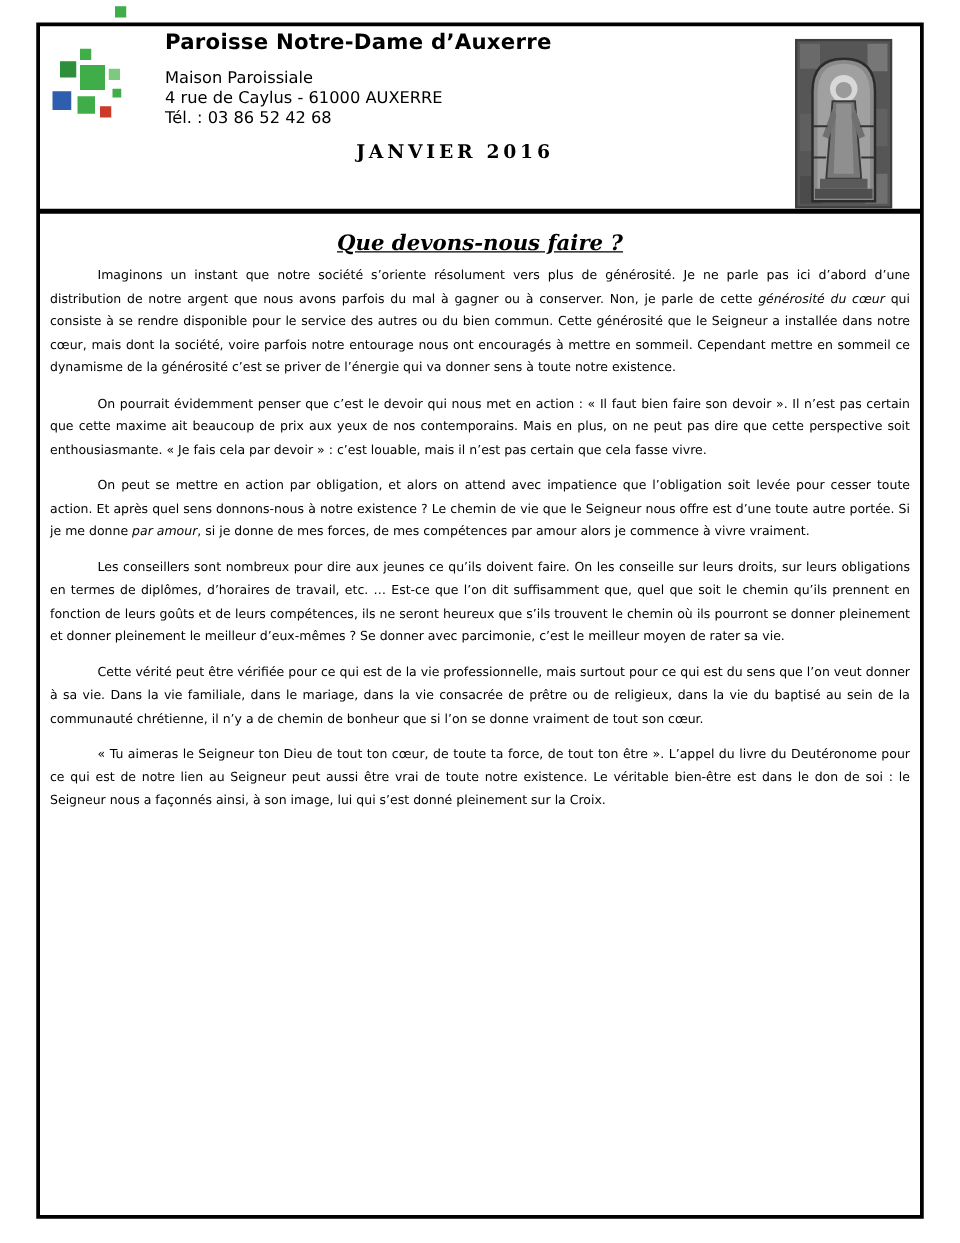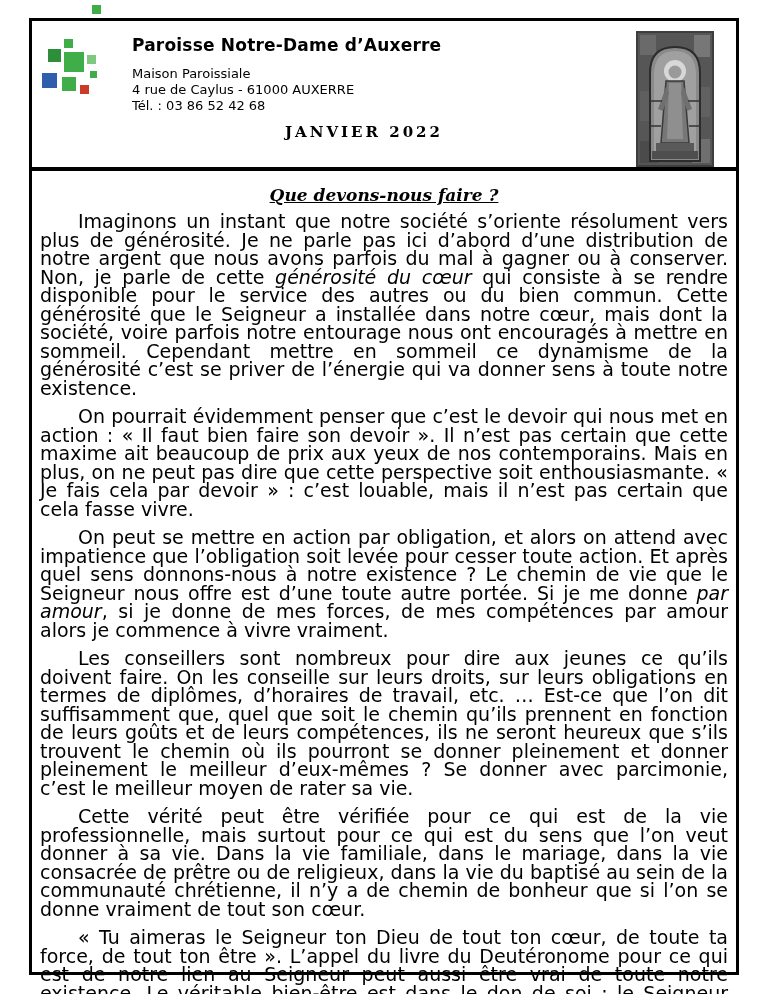--- a/index.html
+++ b/index.html
@@ -9,39 +9,39 @@
     font-family:"DejaVu Sans","Liberation Sans",sans-serif; color:#000;
   }
   .floating-square { position:absolute; left:92px; top:5px; width:9px; height:9px; }
   .sheet {
     position:absolute; left:29px; top:18px; width:710px; height:957px;
     border:3px solid #000; background:#fff;
   }
   .header { position:relative; height:150px; border-bottom:4px solid #000; }
   .logo { position:absolute; left:8px; top:18px; width:64px; height:62px; }
   .logo .sq { position:absolute; }
-  .header-main { margin-left:100px; margin-right:140px; padding-top:14px; }
+  .header-main { margin-left:100px; margin-right:140px; padding-top:3px; }
   .parish-name { font-size:17px; font-weight:bold; letter-spacing:.2px; }
   .address { margin-top:11px; font-size:13px; line-height:16px; }
   .issue-date {
     text-align:center; margin-top:9px;
     font-family:"DejaVu Serif","Liberation Serif",serif;
     font-weight:bold; font-size:15px; letter-spacing:3px;
   }
   .stained-glass { position:absolute; right:22px; top:10px; width:78px; height:136px; display:block; }
   .article { padding:8px 8px 0 8px; }
   .article-title {
     text-align:center; margin-top:6px;
     font-family:"DejaVu Serif","Liberation Serif",serif;
     font-style:italic; font-weight:bold; font-size:17px;
     text-decoration:underline;
   }
   .article-body { margin-top:2px; }
   .article-body .para {
-    font-size:19px; line-height:18.5px; text-align:justify;
+    font-size:10px; line-height:18.5px; text-align:justify;
     text-indent:38px; margin-top:10px;
   }
   .article-body .para:first-child { margin-top:7px; }
   .it { font-style:italic; }
   .continuation {
     text-align:right; font-style:italic; font-size:13.5px;
     margin-top:7px; padding-right:18px;
   }
 </style>
 </head>
@@ -64,21 +64,21 @@
       <div class="sq" style="left: 40px; top: 46px; width: 9px; height: 9px; background-color: rgb(204, 58, 42);"></div>
     </div>
 
     <div class="header-main">
       <div class="parish-name">Paroisse Notre-Dame d’Auxerre</div>
       <div class="address">
         <div>Maison Paroissiale</div>
         <div>4 rue de Caylus - 61000 AUXERRE</div>
         <div>Tél. : 03 86 52 42 68</div>
       </div>
-      <div class="issue-date">JANVIER 2022</div>
+      <div class="issue-date">JANVIER 2016</div>
     </div>
 
     <svg class="stained-glass" viewBox="0 0 78 136" aria-hidden="true">
       <rect width="78" height="136" fill="#3e3e3e"></rect>
       <rect x="2" y="2" width="74" height="132" fill="#565656"></rect>
       <rect x="4" y="4" width="16" height="20" fill="#6a6a6a"></rect>
       <rect x="58" y="4" width="16" height="22" fill="#777777"></rect>
       <rect x="4" y="110" width="18" height="22" fill="#4b4b4b"></rect>
       <rect x="56" y="108" width="18" height="24" fill="#6f6f6f"></rect>
       <rect x="4" y="60" width="10" height="30" fill="#5f5f5f"></rect>

